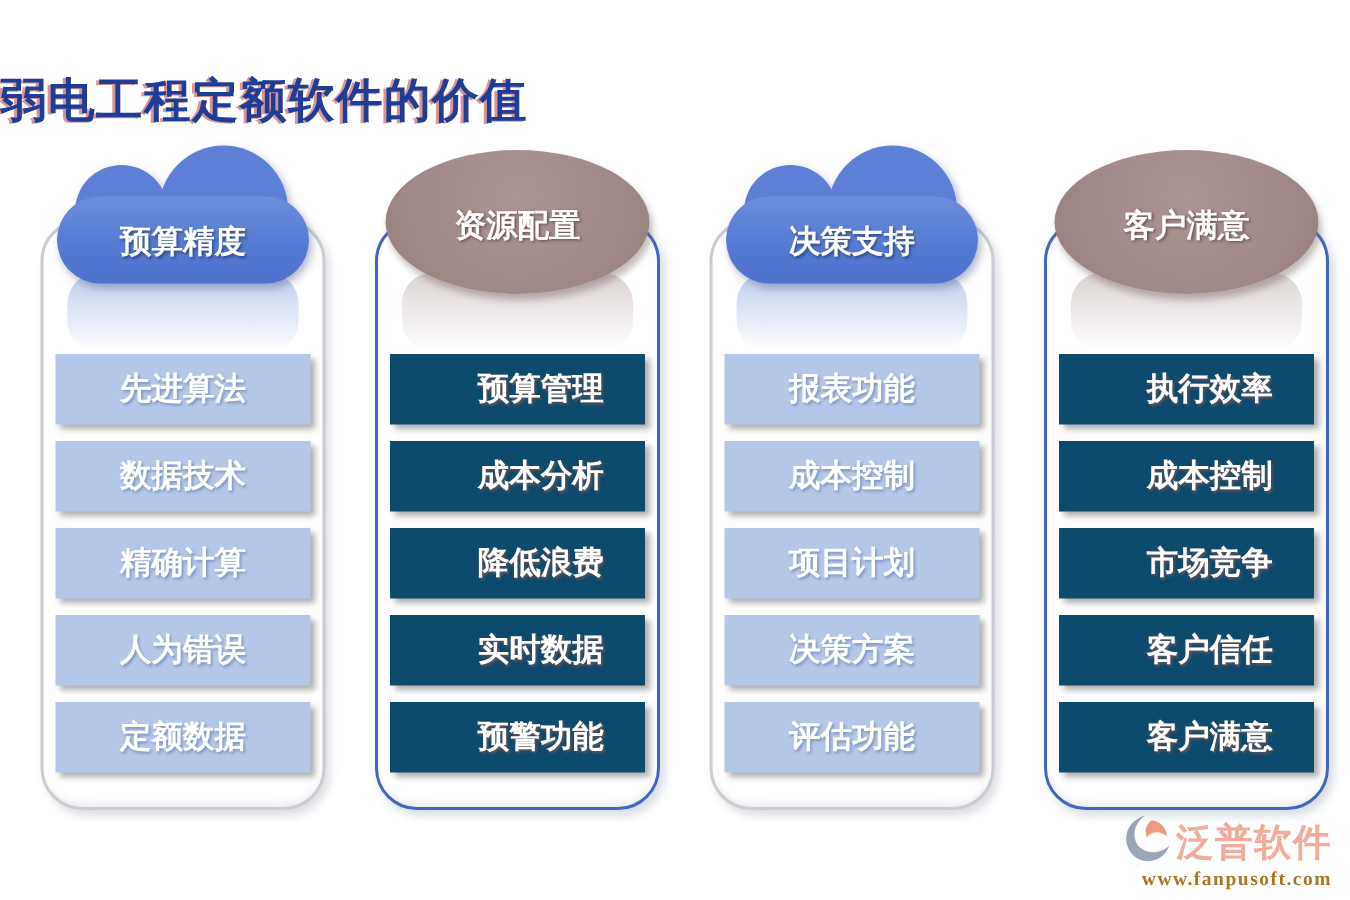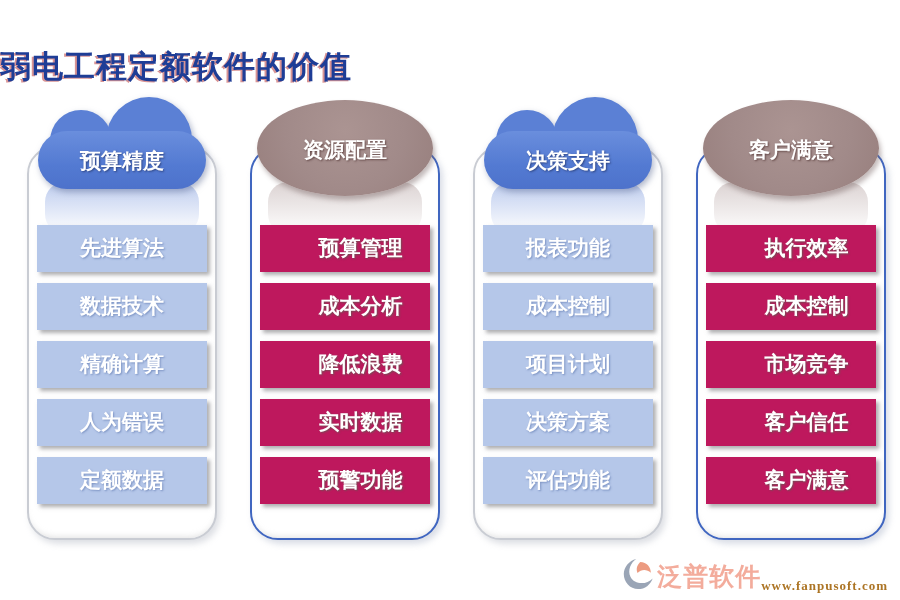--- a/index.html
+++ b/index.html
@@ -43,29 +43,29 @@
   }
 
   .reflection {
     position:absolute; top:34px; left:16px; right:16px; height:52px;
     border-radius:20px;
     pointer-events:none;
   }
   .reflection-blue { background:linear-gradient(to bottom, rgba(91,128,213,0.40), rgba(91,128,213,0)); }
   .reflection-mauve { background:linear-gradient(to bottom, rgba(162,139,138,0.38), rgba(162,139,138,0)); }
 
-  .items { position:absolute; top:77px; left:0; right:0; }
+  .items { position:absolute; top:88px; left:0; right:0; }
   .item {
     height:47px; margin:0 8px 11px 8px;
     line-height:47px; text-align:center;
     color:#ffffff; font-weight:bold; font-size:21px;
     box-shadow:3px 3px 4px rgba(108,108,112,0.55);
   }
   .item-blue  { background:#b5c7e9; text-shadow:1px 1px 2px rgba(116,140,190,0.9); }
-  .item-mauve { background:#be185d; text-shadow:1px 1px 2px rgba(108,84,84,0.9);padding-left:31px; }
+  .item-mauve { background:#0c4a6e; text-shadow:1px 1px 2px rgba(108,84,84,0.9);padding-left:31px; }
 
   
   .cloud {
     position:absolute; top:-49px; left:11px;
     width:168px; height:92px; z-index:3;
     filter:drop-shadow(2px 3px 3px rgba(95,110,150,0.5));
   }
   .cloud .puff-left  { position:absolute; left:12px;  top:13px; width:62px; height:62px; border-radius:50%; background:#5b80d5; }
   .cloud .puff-right { position:absolute; right:14px; top:0;    width:86px; height:86px; border-radius:50%; background:#5b80d5; }
   .cloud .base {
@@ -87,21 +87,21 @@
     position:absolute; left:0; width:100%;
     text-align:center;
     color:#ffffff; font-weight:bold; font-size:21px;
   }
   .cloud .header-label   { bottom:14px; text-shadow:1px 1px 2px rgba(42,62,120,0.85); }
   .ellipse .header-label { top:36px;    text-shadow:1px 1px 2px rgba(92,64,62,0.85); }
 
   
   .brand {
     position:absolute; right:12px; bottom:6px;
-    display:flex; flex-direction:row; align-items:flex-end;
+    display:flex; flex-direction:column; align-items:flex-end;
     opacity:0.88;
   }
   .brand-row { display:flex; align-items:center; gap:3px; }
   .brand-name { font-size:25px; font-weight:bold; color:#f2a18f; letter-spacing:1px; }
   .brand-url  { font-size:13px; font-weight:bold; color:#a16207; letter-spacing:1px; margin-top:-2px; }
 </style>
 </head>
 <body>
 
 <div class="page-title">弱电工程定额软件的价值</div>

